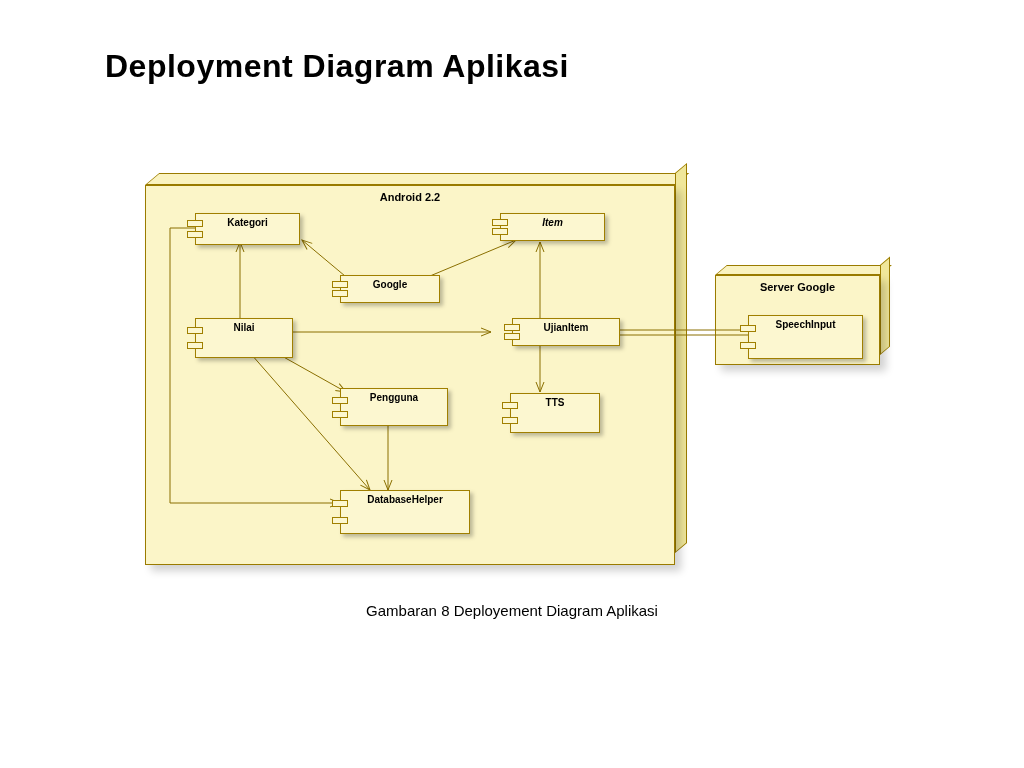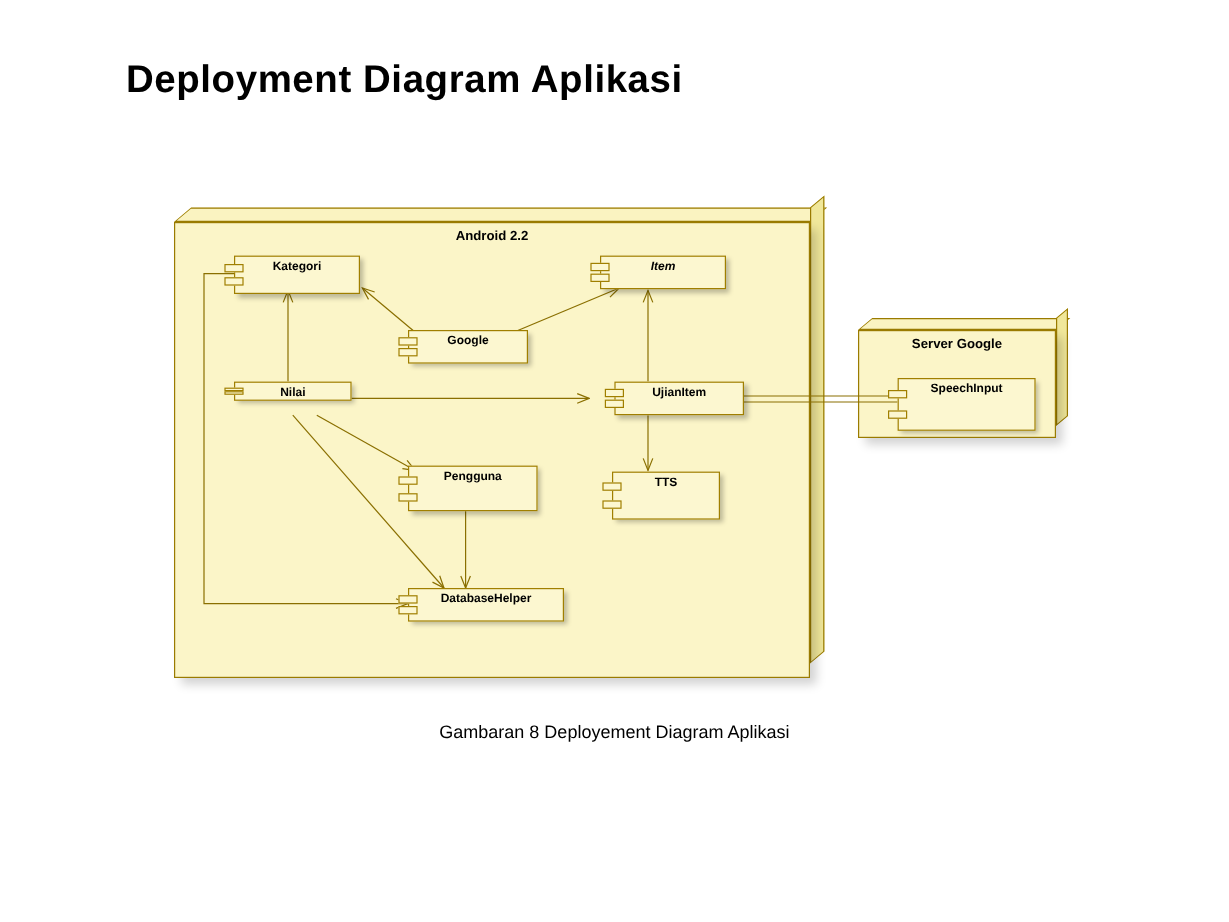--- a/index.html
+++ b/index.html
@@ -177,21 +177,21 @@
 </div>
 
 <div class="comp" style="left:340px; top:275px; width:100px; height:28px;">
   <div class="lugs">
       <div class="lug"></div>
       <div class="lug"></div>
     </div>
   <div class="clabel">Google</div>
 </div>
 
-<div class="comp" style="left:195px; top:318px; width:98px; height:16px;">
+<div class="comp" style="left:195px; top:318px; width:98px; height:40px;">
   <div class="lugs">
       <div class="lug"></div>
       <div class="lug"></div>
     </div>
   <div class="clabel">Nilai</div>
 </div>
 
 <div class="comp" style="left:512px; top:318px; width:108px; height:28px;">
   <div class="lugs">
       <div class="lug"></div>
@@ -209,21 +209,21 @@
 </div>
 
 <div class="comp" style="left:510px; top:393px; width:90px; height:40px;">
   <div class="lugs">
       <div class="lug"></div>
       <div class="lug"></div>
     </div>
   <div class="clabel">TTS</div>
 </div>
 
-<div class="comp" style="left:340px; top:490px; width:130px; height:28px;">
+<div class="comp" style="left:340px; top:490px; width:130px; height:44px;">
   <div class="lugs">
       <div class="lug"></div>
       <div class="lug"></div>
     </div>
   <div class="clabel">DatabaseHelper</div>
 </div>
 
 <div class="comp" style="left:748px; top:315px; width:115px; height:44px;">
   <div class="lugs">
       <div class="lug"></div>

